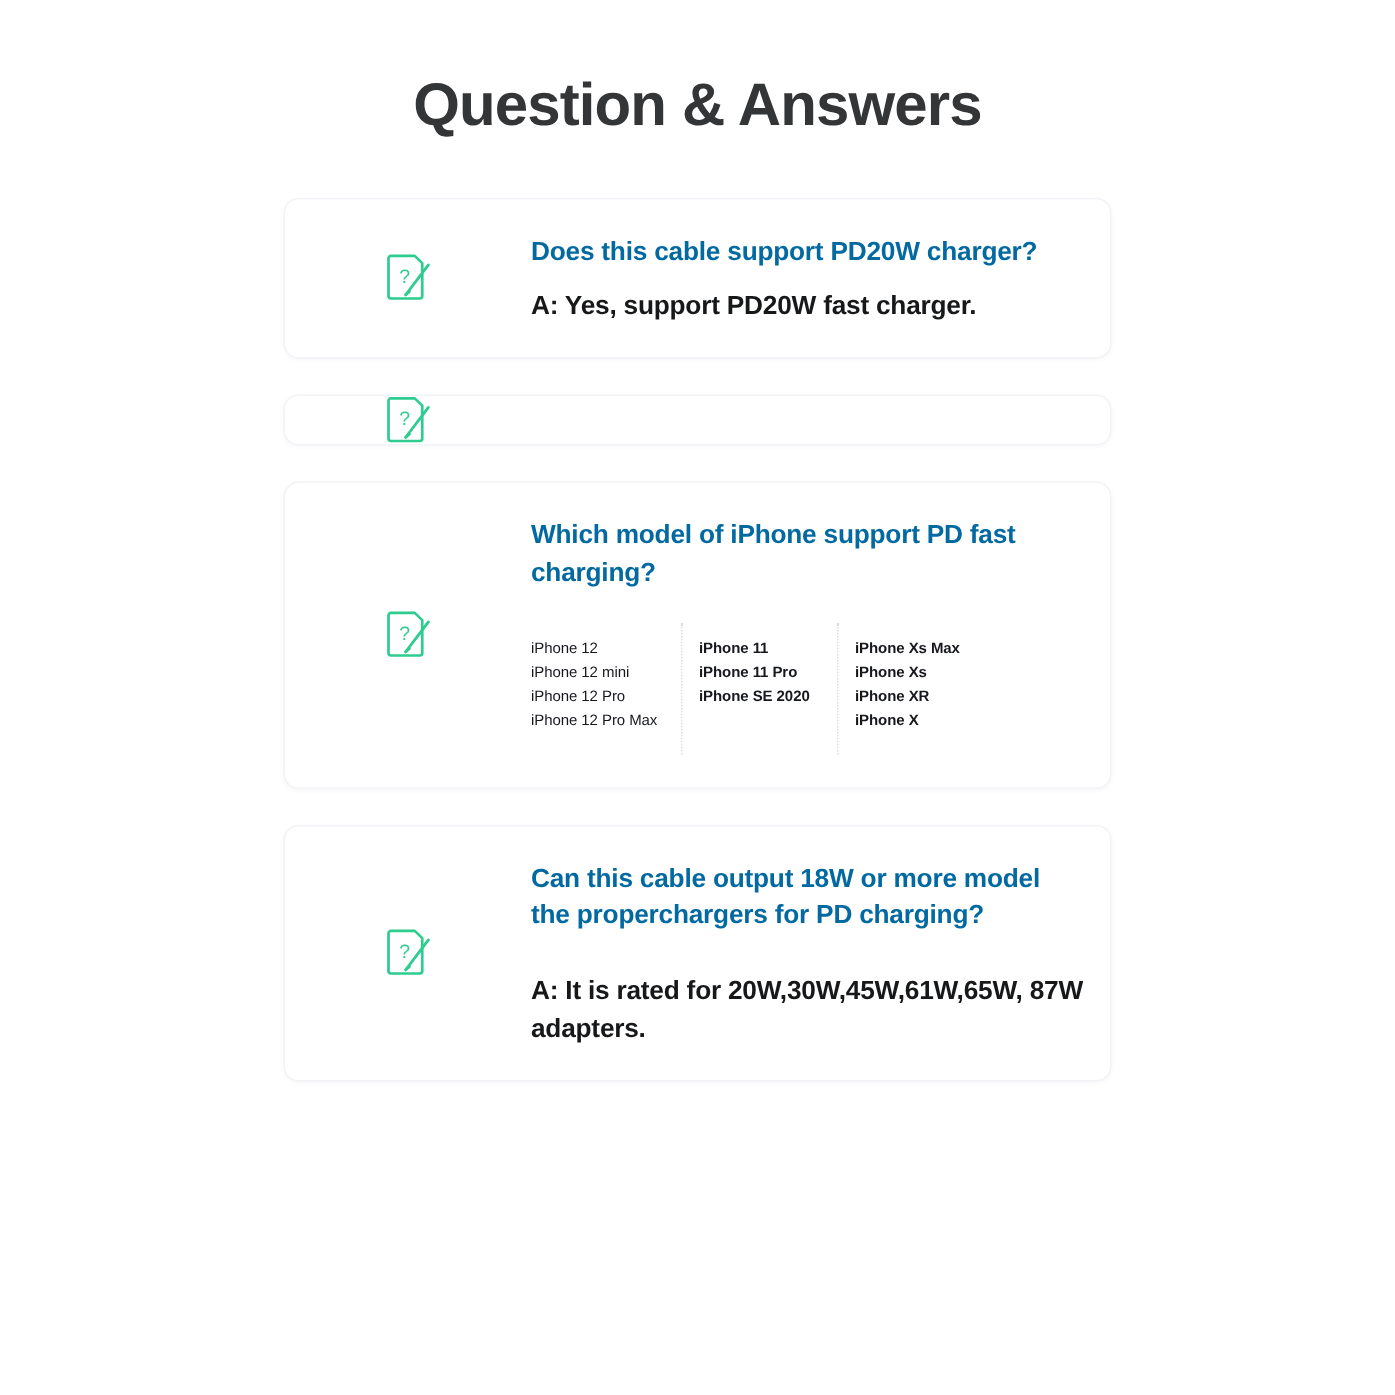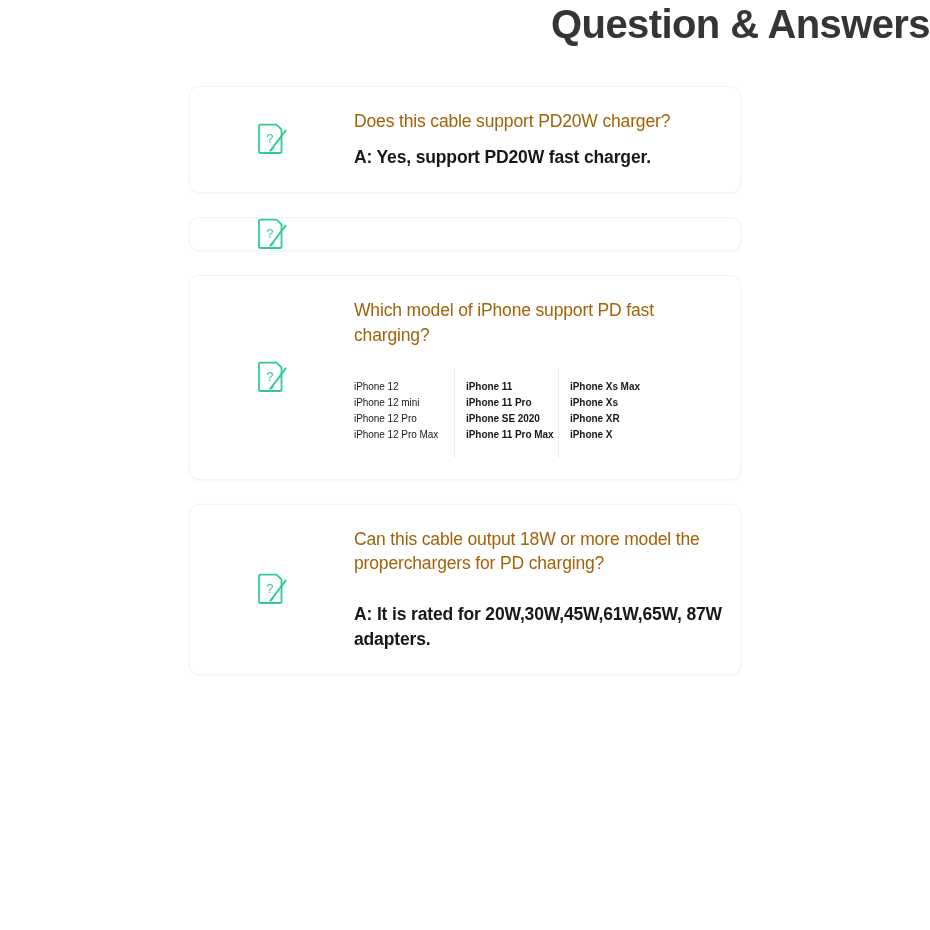--- a/index.html
+++ b/index.html
@@ -14,25 +14,26 @@
 
   .page {
     width: 930px;
     height: 930px;
     position: relative;
     background: #ffffff;
     overflow: hidden;
   }
 
   .page-title {
-    text-align: right;
+    text-align: center;
     font-size: 40px;
     font-weight: bold;
     letter-spacing: -0.6px;
     color: #333537;
+    padding-top: 46px;
     line-height: 1.2;
   }
 
   .faq-list {
     width: 552px;
     margin: 0 auto;
     padding-top: 38px;
     display: flex;
     flex-direction: column;
     gap: 24px;
@@ -66,22 +67,22 @@
 
   .card-body {
     flex: 1 1 auto;
     padding: 22px 18px 22px 0;
     min-width: 0;
   }
 
   .q-text {
     font-size: 17.5px;
     line-height: 1.42;
-    font-weight: 400;
-    color: #a16207;
+    font-weight: 700;
+    color: #0369a1;
     letter-spacing: -0.15px;
   }
 
   .a-text {
     font-size: 17.5px;
     line-height: 1.42;
     font-weight: 700;
     color: #17181a;
     letter-spacing: -0.15px;
     margin-top: 11px;
@@ -180,21 +181,20 @@
           <div class="model-col">
             <div class="model-item nowrap-narrow">iPhone 12</div>
             <div class="model-item nowrap-narrow">iPhone 12 mini</div>
             <div class="model-item nowrap-narrow">iPhone 12 Pro</div>
             <div class="model-item nowrap-narrow">iPhone 12 Pro Max</div>
           </div>
           <div class="model-col">
             <div class="model-item nowrap-narrow">iPhone 11</div>
             <div class="model-item nowrap-narrow">iPhone 11 Pro</div>
             <div class="model-item nowrap-narrow">iPhone SE 2020</div>
-            <div class="model-item nowrap-narrow">iPhone 11 Pro Max</div>
           </div>
           <div class="model-col">
             <div class="model-item">iPhone Xs Max</div>
             <div class="model-item">iPhone Xs</div>
             <div class="model-item">iPhone XR</div>
             <div class="model-item">iPhone X</div>
           </div>
         </div>
       </div>
     </div>

